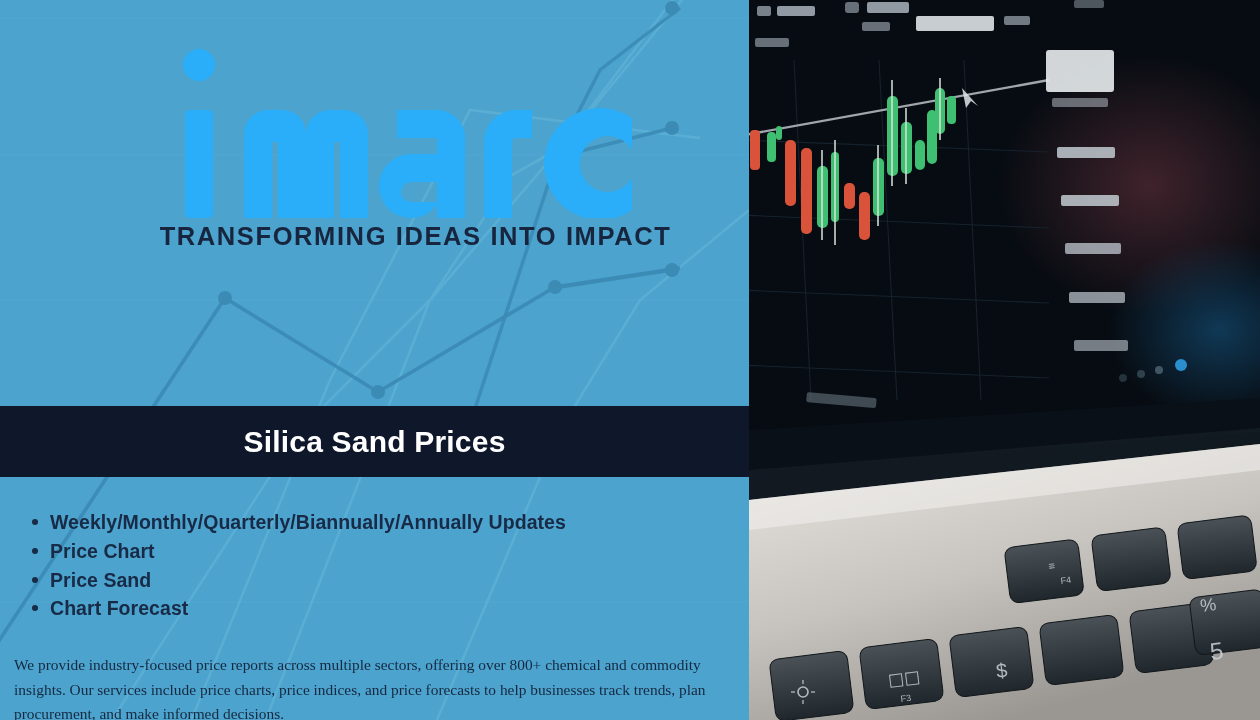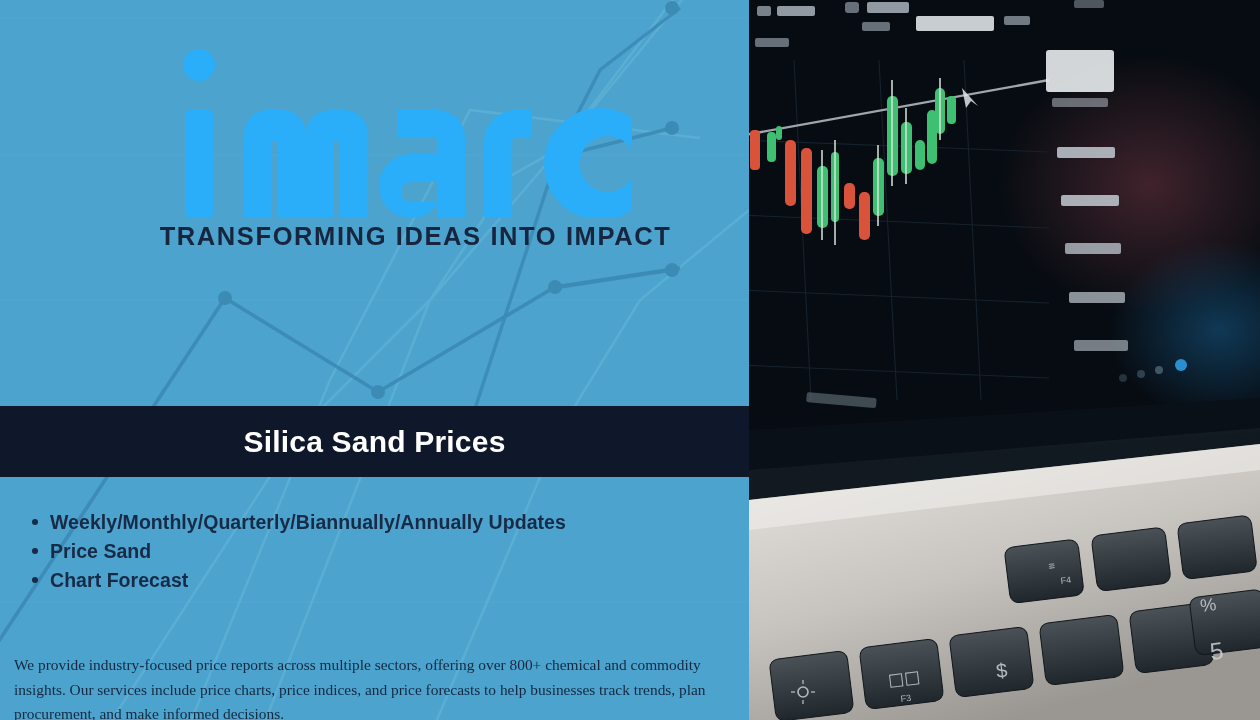--- a/index.html
+++ b/index.html
@@ -193,20 +193,24 @@
     </div>
 
     <div class="title-bar">
       <span class="title-text">Silica Sand Prices</span>
     </div>
 
     <ul class="features">
       <li>
         <span class="bullet"></span>
         <span>Weekly/Monthly/Quarterly/Biannually/Annually Updates</span>
+      </li>
+      <li>
+        <span class="bullet"></span>
+        <span>Price Chart</span>
       </li>
       <li>
         <span class="bullet"></span>
         <span>Price Sand</span>
       </li>
       <li>
         <span class="bullet"></span>
         <span>Chart Forecast</span>
       </li>
     </ul>

